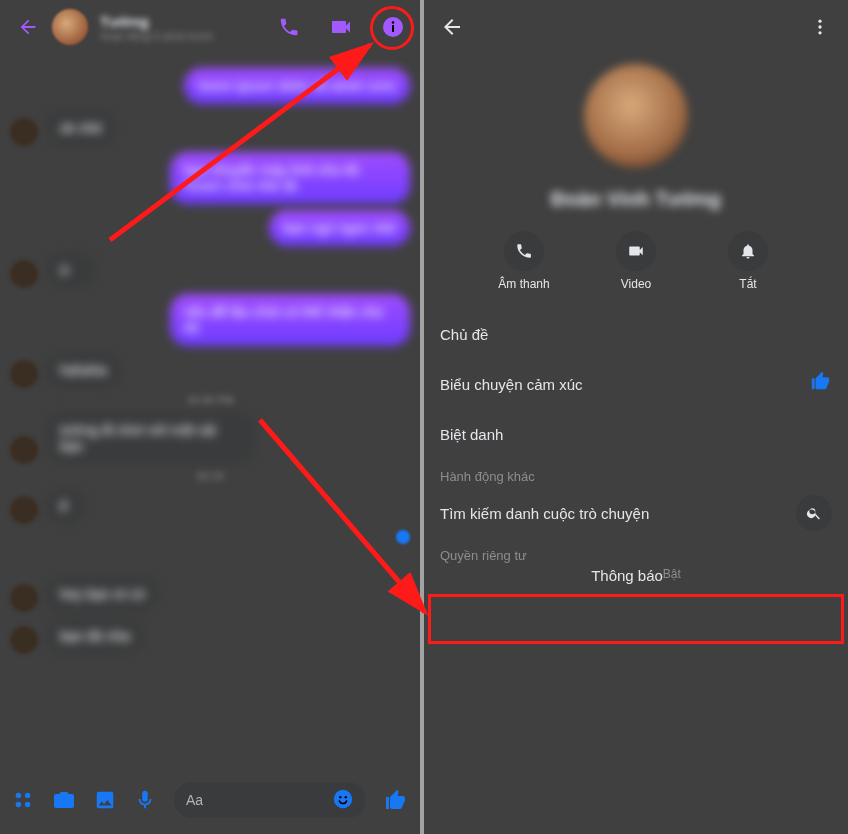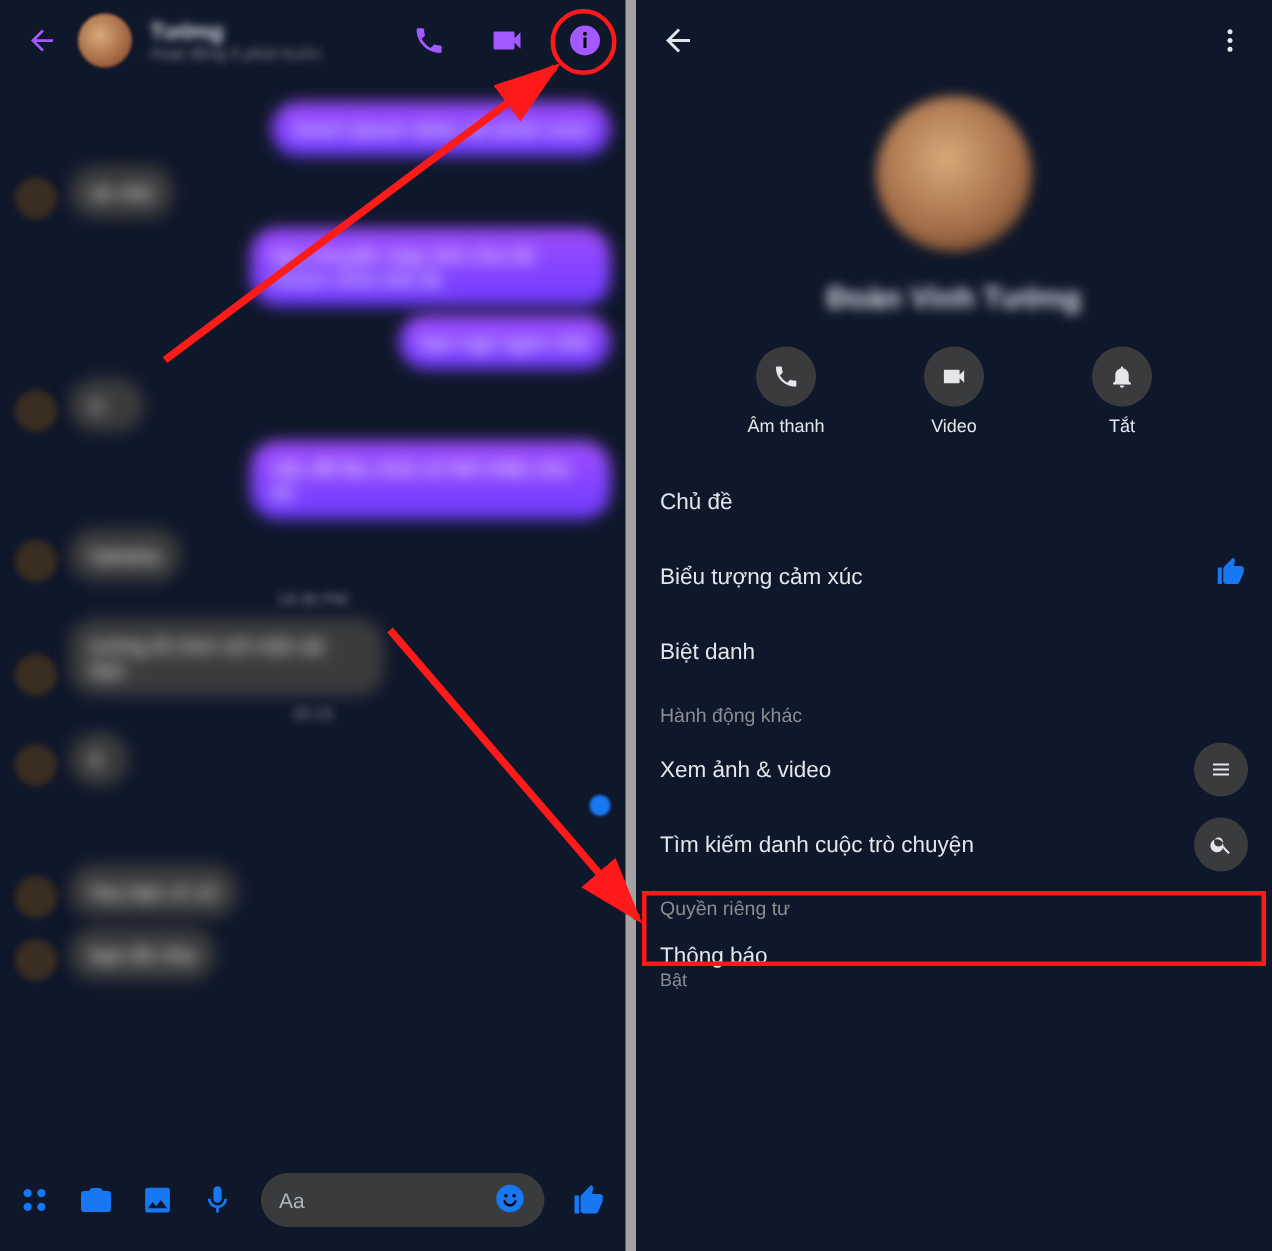--- a/index.html
+++ b/index.html
@@ -1,19 +1,19 @@
 <!DOCTYPE html>
 <html><head>
 <meta charset="utf-8">
 <style>
   * { box-sizing: border-box; margin: 0; padding: 0; }
   html, body { width: 848px; height: 834px; background: #000; font-family: -apple-system, Helvetica, Arial, sans-serif; color: #e4e6eb; overflow: hidden; }
   .container { display: flex; width: 848px; height: 834px; position: relative; }
-  .pane { width: 424px; height: 834px; background: #0f172a; position: relative; overflow: hidden; }
-  .pane-left { border-right: 7px solid #a3a3a3; }
+  .pane { width: 424px; height: 834px; background: #404040; position: relative; overflow: hidden; }
+  .pane-left { border-right: 4px solid #a3a3a3; }
 
   
   .chat-header { display: flex; align-items: center; height: 54px; padding: 0 10px; gap: 6px; }
   .back-btn { width: 36px; height: 36px; display:flex; align-items:center; justify-content:center; color:#a259ff; }
   .hdr-avatar { width: 36px; height: 36px; border-radius: 50%; background: radial-gradient(circle at 40% 40%, #d8a97a 0%, #9a5c3a 70%, #2b1e14 100%); filter: blur(1px); }
   .hdr-title-block { flex:1; display:flex; flex-direction:column; margin-left:6px; filter: blur(3px); }
   .hdr-name { color:#e4e6eb; font-size:15px; font-weight:600; }
   .hdr-sub  { color:#8a8d91; font-size:11px; }
   .hdr-icons { display:flex; gap:18px; align-items:center; color:#a259ff; }
   .icon-btn { width: 34px; height: 34px; display:flex; align-items:center; justify-content:center; }
@@ -47,21 +47,21 @@
   .action-row { display:flex; justify-content:center; gap:34px; margin-top:20px; }
   .action-col { display:flex; flex-direction:column; align-items:center; gap:6px; width:78px; }
   .action-circle { width:40px; height:40px; border-radius:50%; background:#3a3b3c; display:flex; align-items:center; justify-content:center; color:#e4e6eb; }
   .action-label { font-size:12px; color:#e4e6eb; white-space:nowrap; }
 
   .settings { margin-top:18px; }
   .sect-head { font-size:13px; color:#8a8d91; padding:10px 16px 4px; }
   .set-row { display:flex; align-items:center; height:50px; padding:0 16px; font-size:15px; color:#e4e6eb; }
   .set-row .trail { margin-left:auto; }
   .set-row .sub { font-size:12px; color:#8a8d91; }
-  .set-row.col2 { flex-direction:column; align-items:flex-start; justify-content:center; height:54px; }
+  .set-row.col2 { align-items:flex-start; justify-content:center; height:54px; }
   .trail-circle { width:36px; height:36px; border-radius:50%; background:#3a3b3c; display:flex; align-items:center; justify-content:center; color:#e4e6eb; }
   .theme-dot { width:22px; height:22px; border-radius:50%; background: radial-gradient(circle at 50% 50%, #000 0 34%, transparent 35%), conic-gradient(#1877f2, #a033ff, #ff5ca1, #1877f2); }
   .thumb-up { color:#1877f2; font-size:22px; }
 
   .highlight-box { position:absolute; border:3px solid #ff1a1a; pointer-events:none; }
   #hl-secret { left:428px; top:594px; width:416px; height:50px; }
 
   
   .arrow { position:absolute; pointer-events:none; }
   .arrow svg { overflow:visible; }
@@ -244,43 +244,33 @@
         <span class="action-label">Tắt</span>
       </div>
     </div>
 
     <div class="settings">
       <div class="set-row">
         <span>Chủ đề</span>
         <span class="trail"><span class="theme-dot"></span></span>
       </div>
       <div class="set-row">
-        <span>Biểu tượng cảm xúc</span>
+        <span>Biểu chuyện cảm xúc</span>
         <span class="trail thumb-up">
           <svg width="22" height="22" viewBox="0 0 24 24">
               <path d="M2 21h3V9H2v12zm19-11c0-1.1-.9-2-2-2h-5.3l.8-3.8v-.3c0-.4-.2-.8-.4-1.1L13 2 6.6 8.6C6.2 8.9 6 9.4 6 10v9c0 1.1.9 2 2 2h8c.8 0 1.5-.5 1.8-1.2l2.9-6.8c.1-.3.2-.6.2-.9V10z" fill="currentColor"></path>
             </svg>
         </span>
       </div>
       <div class="set-row">
         <span>Biệt danh</span>
       </div>
 
       <div class="sect-head">Hành động khác</div>
 
-      <div class="set-row">
-        <span>Xem ảnh &amp; video</span>
-        <span class="trail">
-            <span class="trail-circle">
-              <svg width="16" height="16" viewBox="0 0 24 24">
-                <path d="M4 6h16v2H4zM4 11h16v2H4zM4 16h16v2H4z" fill="currentColor"></path>
-              </svg>
-            </span>
-          </span>
-      </div>
       <div class="set-row">
         <span>Tìm kiếm danh cuộc trò chuyện</span>
         <span class="trail">
             <span class="trail-circle">
               <svg width="16" height="16" viewBox="0 0 24 24">
                 <path d="M15.5 14h-.8l-.3-.3A6.5 6.5 0 1 0 14 15.5l.3.3v.8l5 5 1.5-1.5-5-5zm-6 0A4.5 4.5 0 1 1 14 9.5 4.5 4.5 0 0 1 9.5 14z" fill="currentColor"></path>
               </svg>
             </span>
           </span>
       </div>

